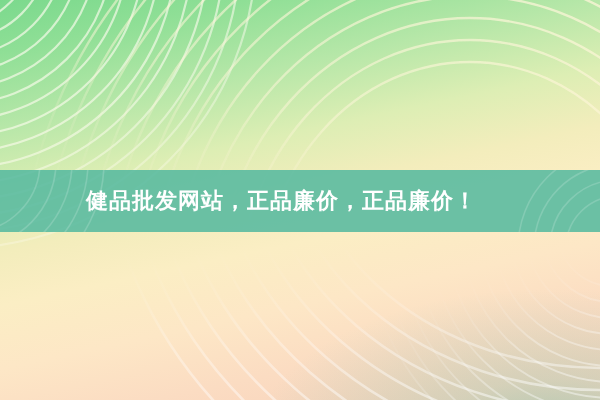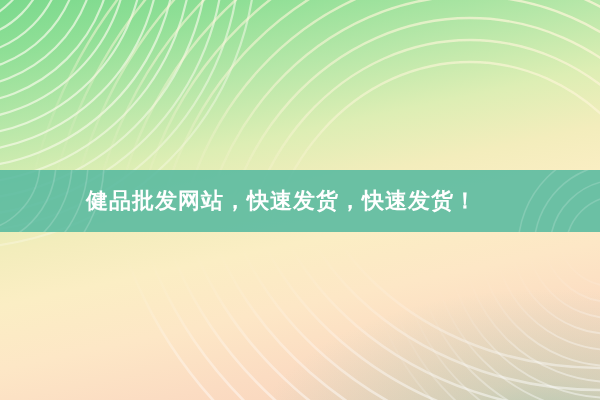--- a/index.html
+++ b/index.html
@@ -188,16 +188,16 @@
         <circle cx="-30" cy="-8" r="86"></circle>
         <circle cx="-30" cy="-8" r="102"></circle>
         <circle cx="-30" cy="-8" r="118"></circle>
         <circle cx="-30" cy="-8" r="134"></circle>
         <circle cx="618" cy="78" r="52"></circle>
         <circle cx="618" cy="78" r="68"></circle>
         <circle cx="618" cy="78" r="84"></circle>
         <circle cx="618" cy="78" r="100"></circle>
       </g>
     </svg>
-    <div class="band-text">健品批发网站，快速发货，快速发货！</div>
+    <div class="band-text">健品批发网站，正品廉价，正品廉价！</div>
   </div>
 
 </div>
 
 </body></html>

